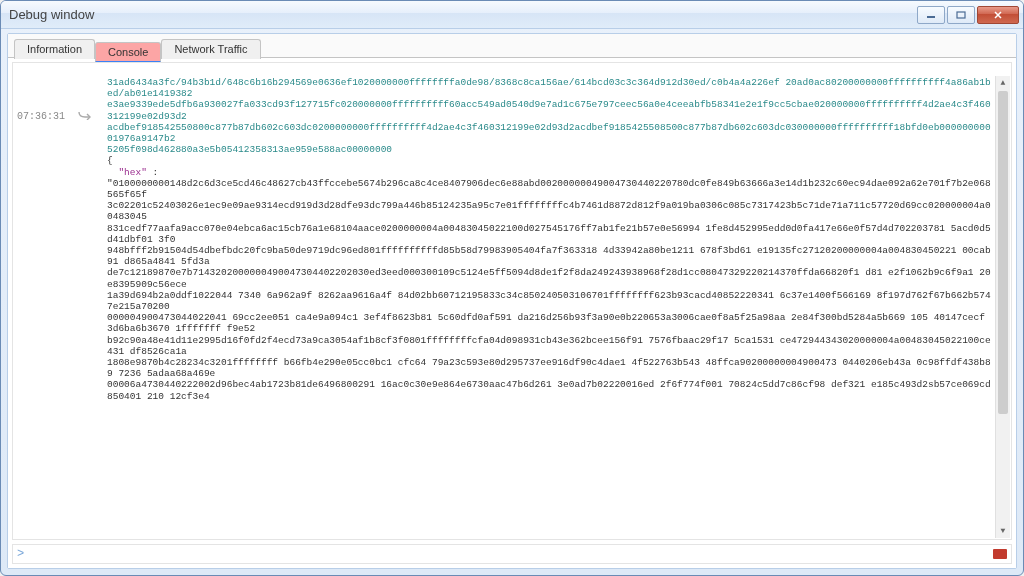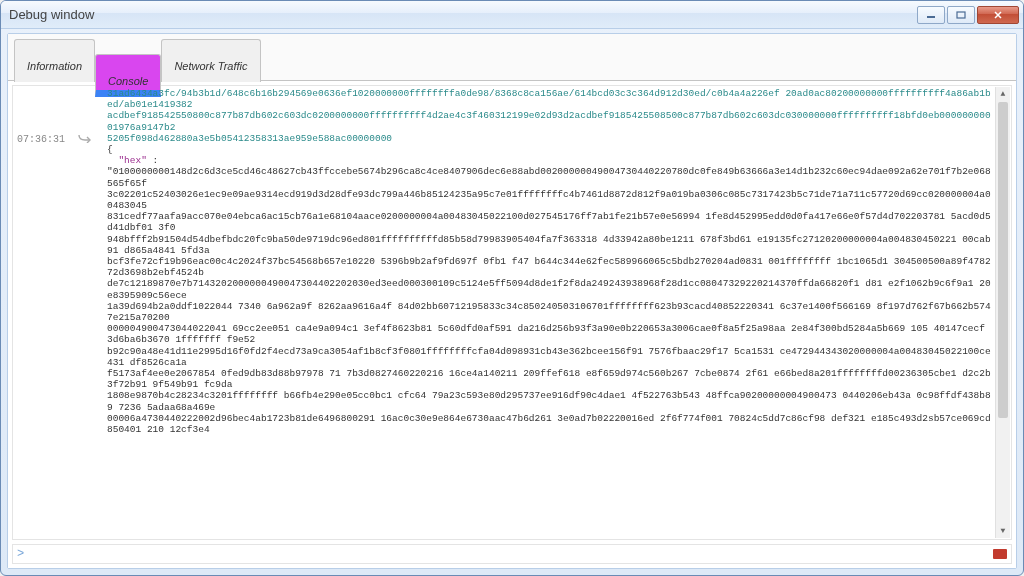--- a/index.html
+++ b/index.html
@@ -74,38 +74,37 @@
       flex-direction: column;
       min-height: 0;
     }
     .tabstrip {
       display: flex;
       padding: 4px 6px 0 6px;
       border-bottom: 1px solid #c4c4c4;
       background: #fafafa;
     }
     .tab {
-      padding: 20px 12px 3px 12px;
+      padding: 3px 12px 3px 12px;
       border: 1px solid #c4c4c4;
       border-bottom: none;
       margin-right: 0;
       margin-bottom: -1px;
       background: #f0f0f0;
       border-top-left-radius: 3px;
       border-top-right-radius: 3px;
       color: #333;
       font-size: 11px;
       cursor: default;
-      font-style: italic;
     }
     .tab.active {
-      background: #d946ef;
-      border-bottom: 7px solid #3b82f6;
+      background: #fca5a5;
+      border-bottom: 1px solid #3b82f6;
       position: relative;
-      top: 16px;
+      top: 4px;
     }
     .tab:not(.active) {
       position: relative;
       top: 1px;
     }
     .tab-content {
       flex: 1;
       background: #fff;
       display: flex;
       flex-direction: column;
@@ -145,20 +144,21 @@
     .curved-arrow {
       width: 16px;
       height: 10px;
     }
     .console-main {
       flex: 1;
       overflow: hidden;
       word-break: break-all;
       padding: 2px 4px 2px 0;
       position: relative;
+      margin-top: 12px;
     }
     .scrollbar-v {
       position: absolute;
       right: 1px;
       top: 1px;
       bottom: 1px;
       width: 15px;
       background: #f1f1f1;
       border-left: 1px solid #e0e0e0;
     }
@@ -271,36 +271,35 @@
                 <path d="M2 2 Q2 7 8 7 L12 7" fill="none" stroke="#aaa" stroke-width="1.4"></path>
                 <path d="M10 4 L13 7 L10 10" fill="none" stroke="#aaa" stroke-width="1.4"></path>
               </svg>
             </span>
           </div>
         </div>
 
         <div class="console-main">
           <div class="teal-block">
             <div>31ad6434a3fc/94b3b1d/648c6b16b294569e0636ef1020000000ffffffffa0de98/8368c8ca156ae/614bcd03c3c364d912d30ed/c0b4a4a226ef 20ad0ac80200000000ffffffffff4a86ab1bed/ab01e1419382</div>
+            <div>e3ae9339ede5dfb6a930027fa033cd93f127715fc020000000ffffffffff60acc549ad0540d9e7ad1c675e797ceec56a0e4ceeabfb58341e2e1f9cc5cbae020000000ffffffffff4d2ae4c3f460312199e02d93d2</div>
             <div>acdbef918542550800c877b87db602c603dc0200000000ffffffffff4d2ae4c3f460312199e02d93d2acdbef9185425508500c877b87db602c603dc030000000ffffffffff18bfd0eb00000000001976a9147b2</div>
             <div>5205f098d462880a3e5b05412358313ae959e588ac00000000</div>
           </div>
           <div class="json-block">
             <div class="json-line">{</div>
             <div class="json-line">  <span class="k">"hex"</span> :</div>
             <div class="json-line">"0100000000148d2c6d3ce5cd46c48627cb43ffccebe5674b296ca8c4ce8407906dec6e88abd00200000049004730440220780dc0fe849b63666a3e14d1b232c60ec94dae092a62e701f7b2e068565f65f</div>
             <div class="json-line">3c02201c52403026e1ec9e09ae9314ecd919d3d28dfe93dc799a446b85124235a95c7e01ffffffffc4b7461d8872d812f9a019ba0306c085c7317423b5c71de71a711c57720d69cc020000004a00483045</div>
             <div class="json-line">831cedf77aafa9acc070e04ebca6ac15cb76a1e68104aace0200000004a00483045022100d027545176ff7ab1fe21b57e0e56994 1fe8d452995edd0d0fa417e66e0f57d4d702203781 5acd0d5d41dbf01 3f0</div>
             <div class="json-line">948bfff2b91504d54dbefbdc20fc9ba50de9719dc96ed801ffffffffffd85b58d79983905404fa7f363318 4d33942a80be1211 678f3bd61 e19135fc27120200000004a004830450221 00cab91 d865a4841 5fd3a</div>
-            <div class="json-line">bcf3fe72cf19b96eac00c4c2024f37bc54568b657e10220 5396b9b2af9fd697f 0fb1 f47 b644c344e62fec589966065c5bdb270204ad0831 001ffffffff 1bc1065d1 304500500a89f478272d3698b2ebf4524b</div>
             <div class="json-line">de7c12189870e7b7143202000000490047304402202030ed3eed000300109c5124e5ff5094d8de1f2f8da249243938968f28d1cc08047329220214370ffda66820f1 d81 e2f1062b9c6f9a1 20e8395909c56ece</div>
             <div class="json-line">1a39d694b2a0ddf1022044 7340 6a962a9f 8262aa9616a4f 84d02bb60712195833c34c850240503106701ffffffff623b93cacd40852220341 6c37e1400f566169 8f197d762f67b662b5747e215a70200</div>
             <div class="json-line">000004900473044022041 69cc2ee051 ca4e9a094c1 3ef4f8623b81 5c60dfd0af591 da216d256b93f3a90e0b220653a3006cae0f8a5f25a98aa 2e84f300bd5284a5b669 105 40147cecf 3d6ba6b3670 1fffffff f9e52</div>
             <div class="json-line">b92c90a48e41d11e2995d16f0fd2f4ecd73a9ca3054af1b8cf3f0801ffffffffcfa04d098931cb43e362bcee156f91 7576fbaac29f17 5ca1531 ce472944343020000004a00483045022100ce431 df8526ca1a</div>
-            <div class="json-line">f5173af4ee0e2067854 0fed9db83d88b97978 71 7b3d0827460220216 16ce4a140211 209ffef618 e8f659d974c560b267 7cbe0874 2f61 e66bed8a201ffffffffd00236305cbe1 d2c2b3f72b91 9f549b91 fc9da</div>
             <div class="json-line">1808e9870b4c28234c3201ffffffff b66fb4e290e05cc0bc1 cfc64 79a23c593e80d295737ee916df90c4dae1 4f522763b543 48ffca90200000004900473 0440206eb43a 0c98ffdf438b89 7236 5adaa68a469e</div>
             <div class="json-line">00006a4730440222002d96bec4ab1723b81de6496800291 16ac0c30e9e864e6730aac47b6d261 3e0ad7b02220016ed 2f6f774f001 70824c5dd7c86cf98 def321 e185c493d2sb57ce069cd850401 210 12cf3e4</div>
 
           </div>
 
           <div class="scrollbar-v">
             <div class="scrollbtn up">▲</div>
             <div class="thumb"></div>
             <div class="scrollbtn down">▼</div>
           </div>

